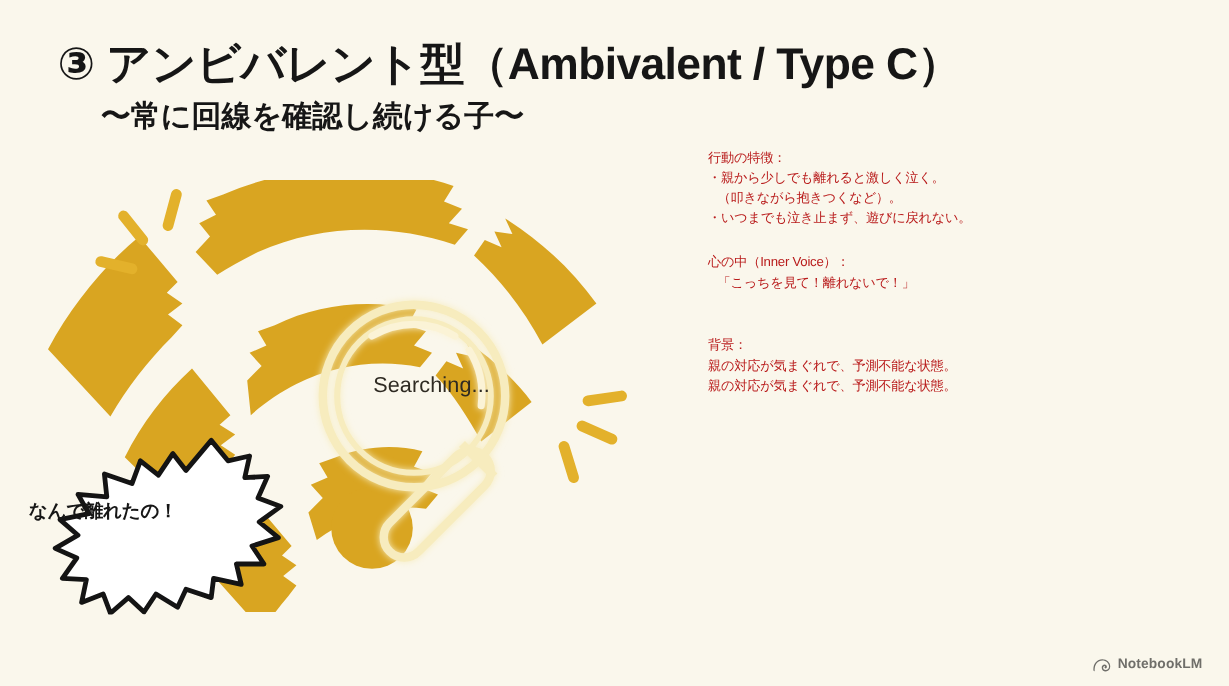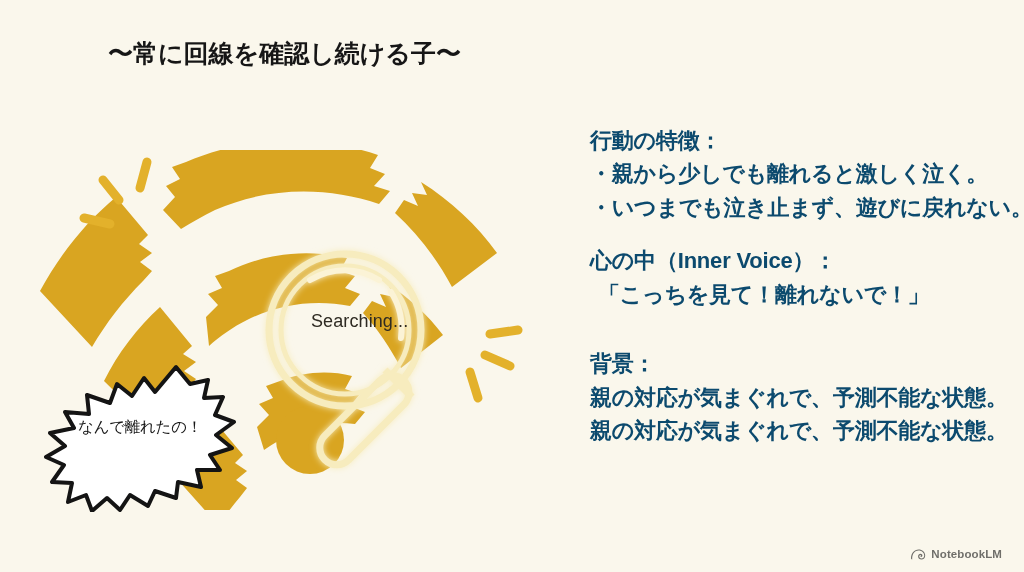--- a/index.html
+++ b/index.html
@@ -35,43 +35,43 @@
   .title-main {
     font-size: 37px;
     font-weight: bold;
     letter-spacing: -0.5px;
     color: #161616;
     line-height: 1.18;
     white-space: nowrap;
   }
   .title-sub {
     margin-top: 6px;
-    margin-left: 60px;
+    margin-left: 36px;
     font-size: 25px;
     font-weight: bold;
     color: #161616;
     line-height: 1.2;
     white-space: nowrap;
   }
 
   
   .text-column {
     position: absolute;
     left: 590px;
     top: 124px;
     width: 418px;
   }
   .para {
     margin-bottom: 20px;
   }
   .para:last-child { margin-bottom: 0; margin-top: 36px; }
   .para .line {
-    font-size: 22px;
-    font-weight: bold;
-    color: #0c4a6e;
+    font-size: 11px;
+    font-weight: normal;
+    color: #b91c1c;
     line-height: 1.52;
     letter-spacing: -0.2px;
     white-space: nowrap;
   }
   .para .line.indent { padding-left: 8px; }
 
   
   .graphic {
     position: absolute;
     left: 0;
@@ -99,23 +99,22 @@
     left: 24px;
     top: 362px;
     width: 232px;
     height: 150px;
   }
   .bubble-text {
     position: absolute;
     left: 0;
     top: 54px;
     width: 232px;
-    text-align: center;
     font-size: 15.5px;
-    font-weight: normal;
+    font-weight: bold;
     color: #161616;
     line-height: 1.45;
     letter-spacing: -0.3px;
   }
 
   
   .brand {
     position: absolute;
     right: 22px;
     bottom: 12px;
@@ -131,20 +130,21 @@
     color: #3a3a38;
     letter-spacing: 0.1px;
   }
 </style>
 </head>
 <body>
 
 <div id="slide">
 
   <div class="title-block">
+    <div class="title-main">③ アンビバレント型（Ambivalent / Type C）</div>
     <div class="title-sub">〜常に回線を確認し続ける子〜</div>
   </div>
 
   <div class="graphic">
     <svg width="560" height="360" viewBox="0 0 560 360" xmlns="http://www.w3.org/2000/svg">
       <defs>
         <filter id="glow" x="-40%" y="-40%" width="180%" height="180%">
           <feGaussianBlur stdDeviation="3" result="b"></feGaussianBlur>
           <feMerge>
             <feMergeNode in="b"></feMergeNode>
@@ -265,20 +265,21 @@
     <div class="bubble-text">
       <div>なんで離れたの！</div>
     </div>
   </div>
 
   <div class="text-column">
 
     <div class="para">
       <div class="line">行動の特徴：</div>
       <div class="line">・親から少しでも離れると激しく泣く。</div>
+      <div class="line indent">（叩きながら抱きつくなど）。</div>
       <div class="line">・いつまでも泣き止まず、遊びに戻れない。</div>
     </div>
 
     <div class="para">
       <div class="line">心の中（Inner Voice）：</div>
       <div class="line indent">「こっちを見て！離れないで！」</div>
     </div>
 
     <div class="para">
       <div class="line">背景：</div>

